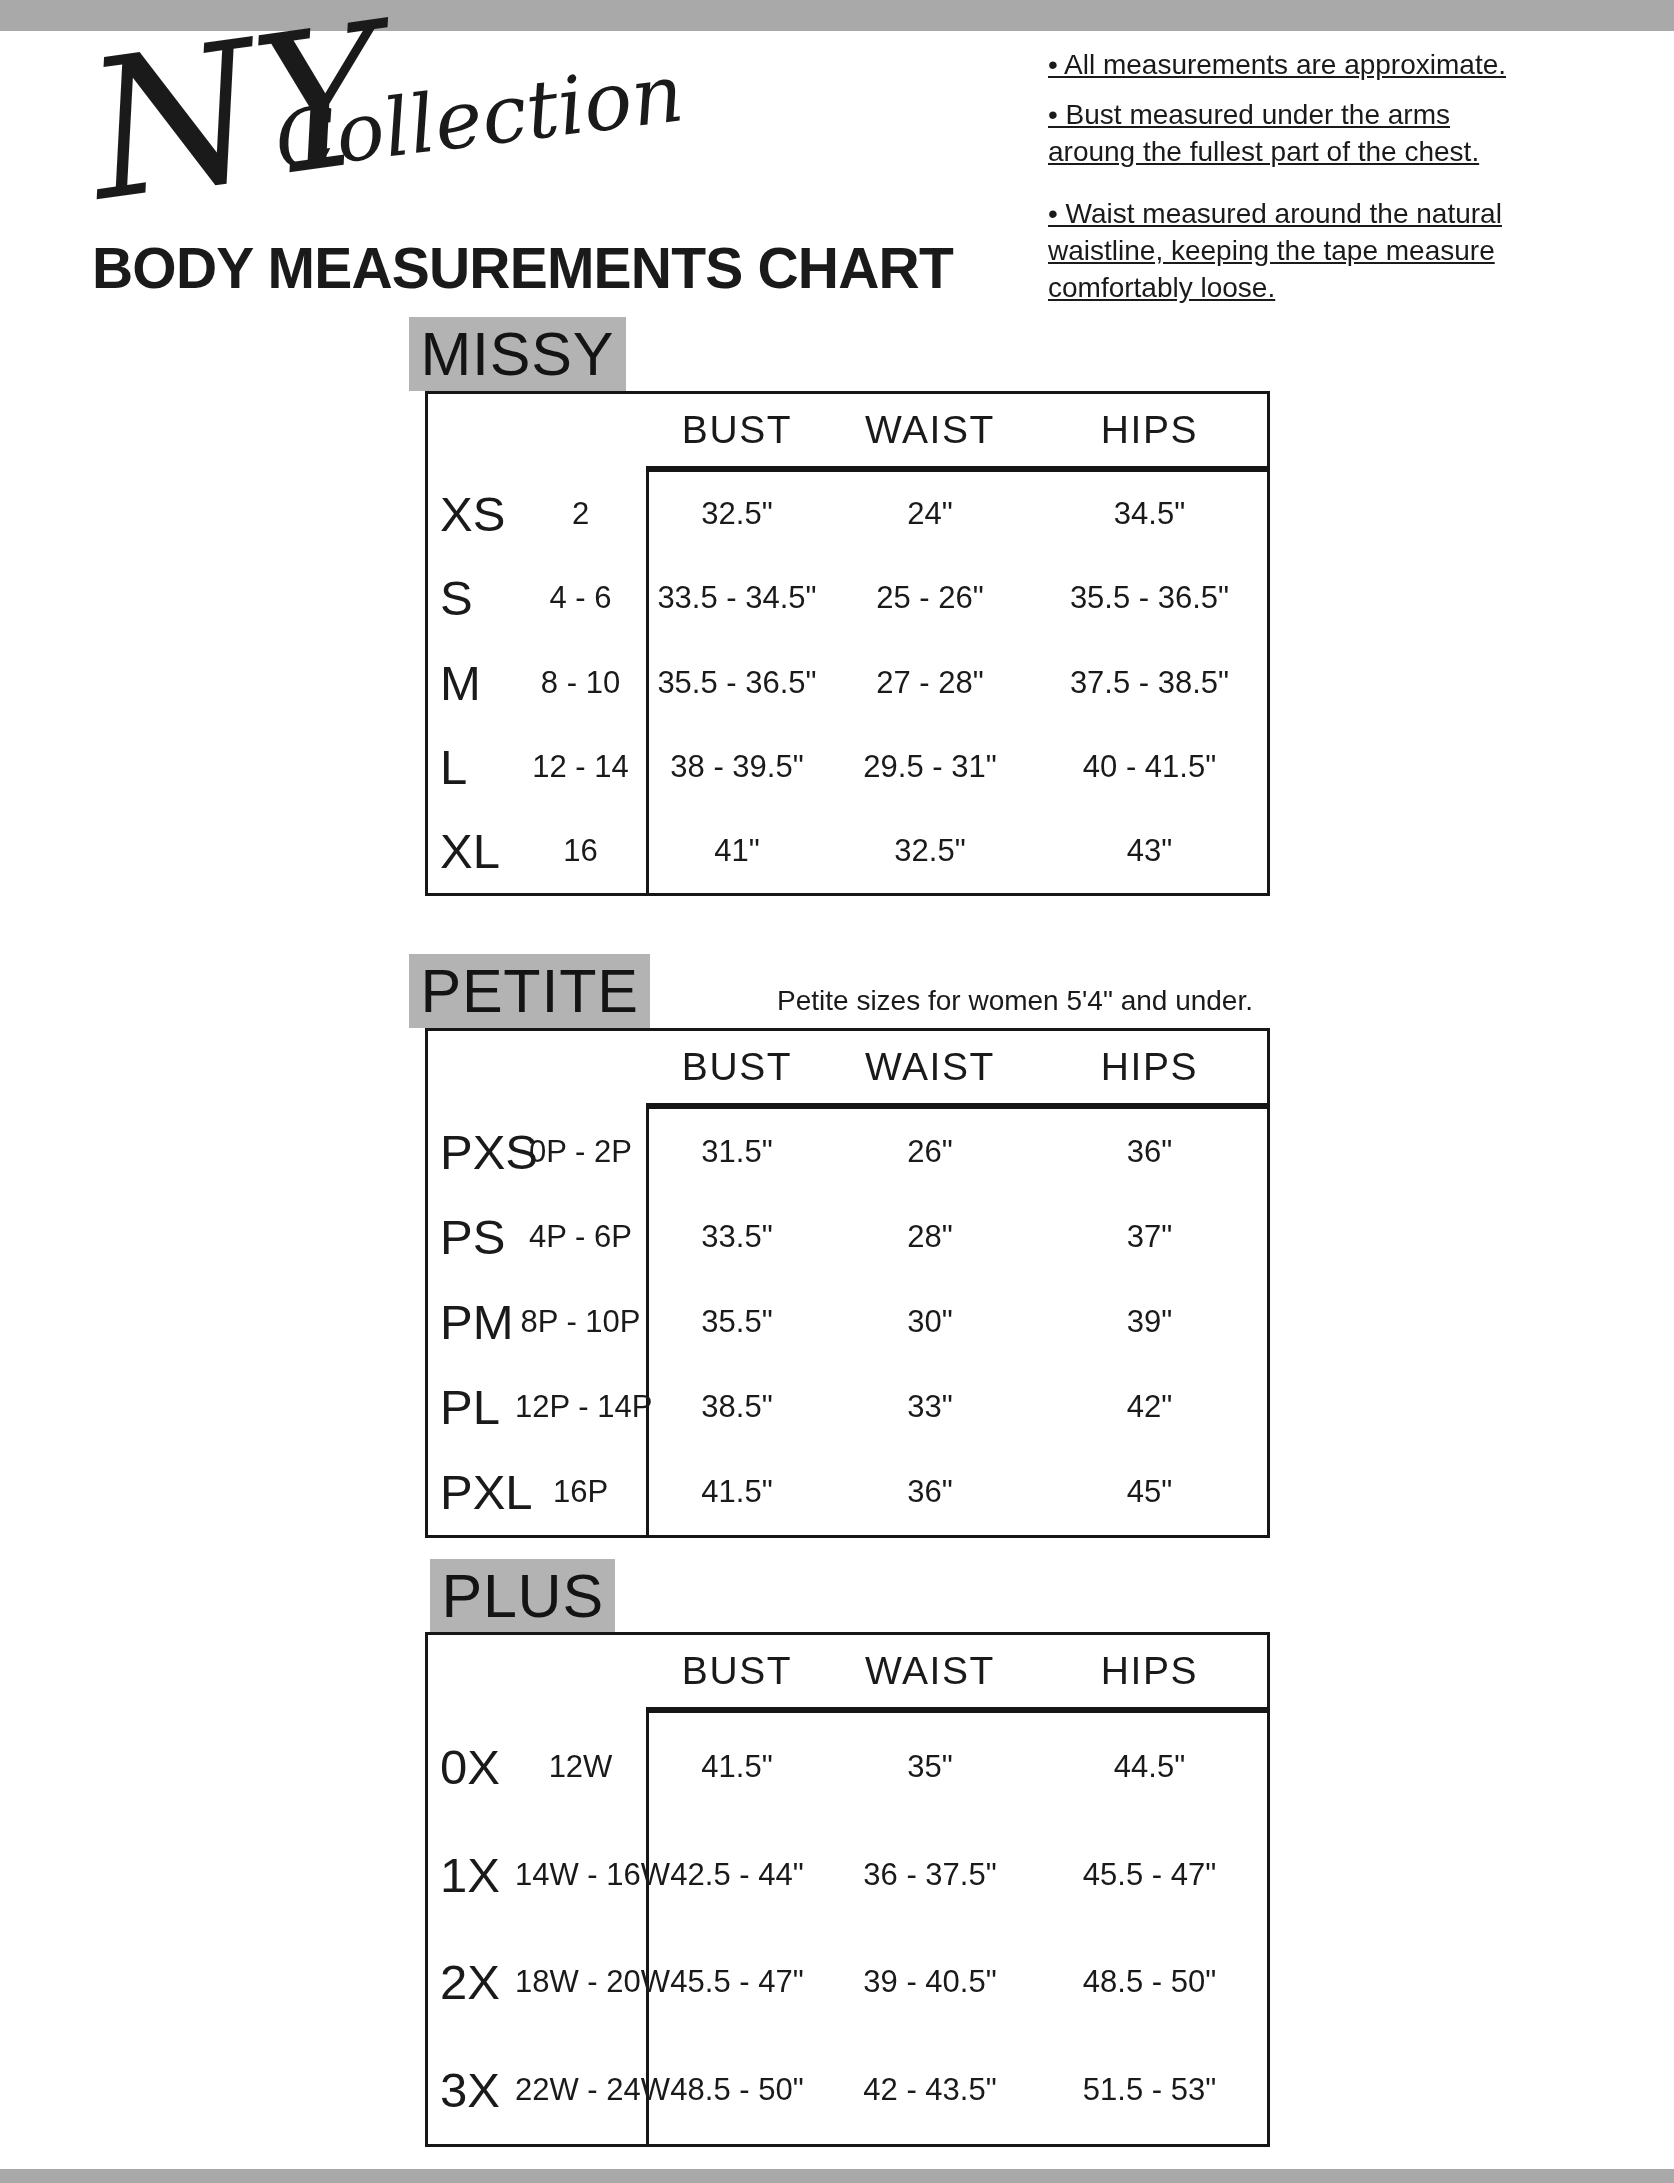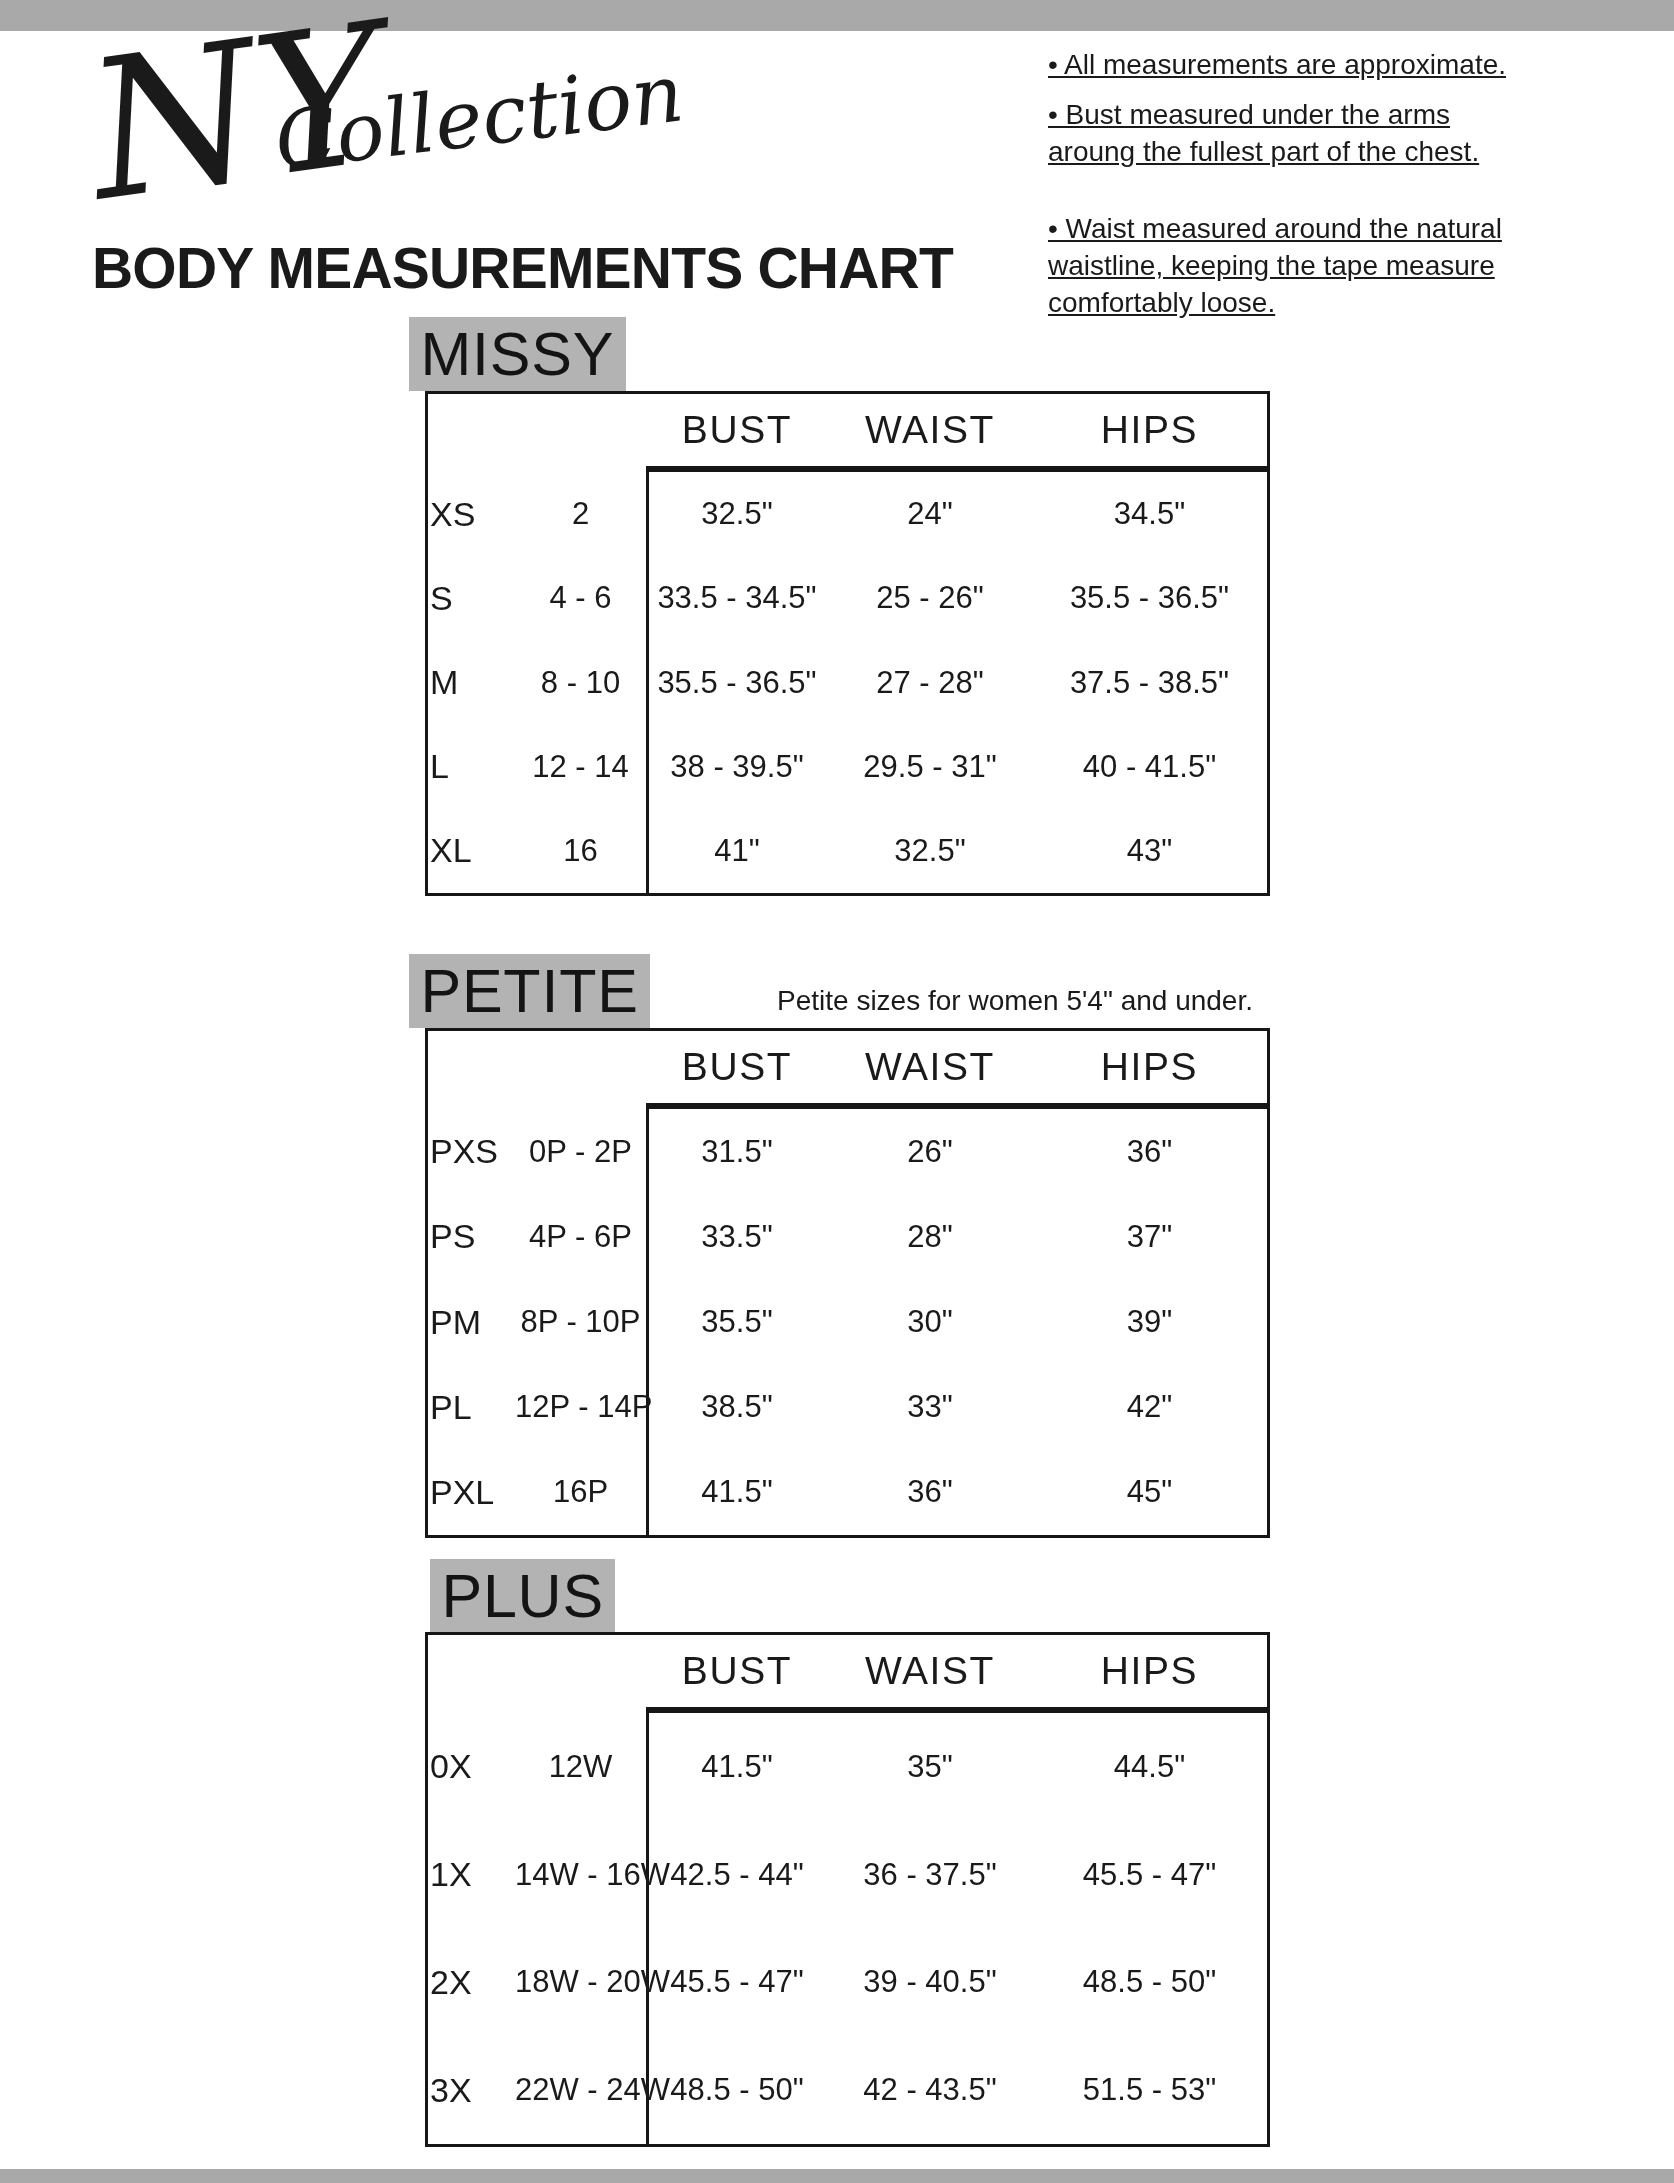--- a/index.html
+++ b/index.html
@@ -24,21 +24,21 @@
     font-size:80px;line-height:1;transform:rotate(-7deg);
   }
   .page-title{
     position:absolute;left:92px;top:235px;
     font-size:57px;font-weight:700;letter-spacing:-0.8px;white-space:nowrap;
   }
 
   
   .notes{position:absolute;left:1048px;top:47px;width:612px;font-size:28px;line-height:1.32;text-decoration:underline;}
   .note{white-space:pre-line;margin:0 0 13px 0;}
-  .note:nth-child(3){margin-top:40px;}
+  .note:nth-child(3){margin-top:25px;}
 
   
   .section-label{
     position:absolute;background:#b3b3b3;color:#141414;
     font-size:61px;line-height:74px;height:74px;padding:0 11.4px;letter-spacing:0.8px;
     white-space:nowrap;
   }
   #missy-label{left:409px;top:317px;}
   #petite-label{left:409px;top:954px;}
   #plus-label{left:430px;top:1559px;}
@@ -63,21 +63,21 @@
   }
   .th{text-align:center;font-size:39px;letter-spacing:1.6px;white-space:nowrap;}
   .underline{position:absolute;left:218px;right:0;top:72px;height:5.7px;background:#161616;}
   .vline{position:absolute;left:218px;top:72px;bottom:0;width:2.5px;background:#161616;}
   .rows{position:absolute;left:0;right:0;top:78px;bottom:0;display:flex;flex-direction:column;}
   .row{
     flex:1 1 0;display:grid;
     grid-template-columns:87px 131px 182px 204px 235px;
     align-items:center;
   }
-  .c-size{padding-left:2px;font-size:34px;white-space:nowrap;}
+  .c-size{padding-left:12px;font-size:49px;white-space:nowrap;}
   .c-range{text-align:center;font-size:31px;white-space:nowrap;}
   .c-val{text-align:center;font-size:31px;white-space:nowrap;}
 </style>
 </head>
 <body>
 
 <div class="bar-top"></div>
 
 <div class="logo">
   <span class="logo-ny">NY</span>

